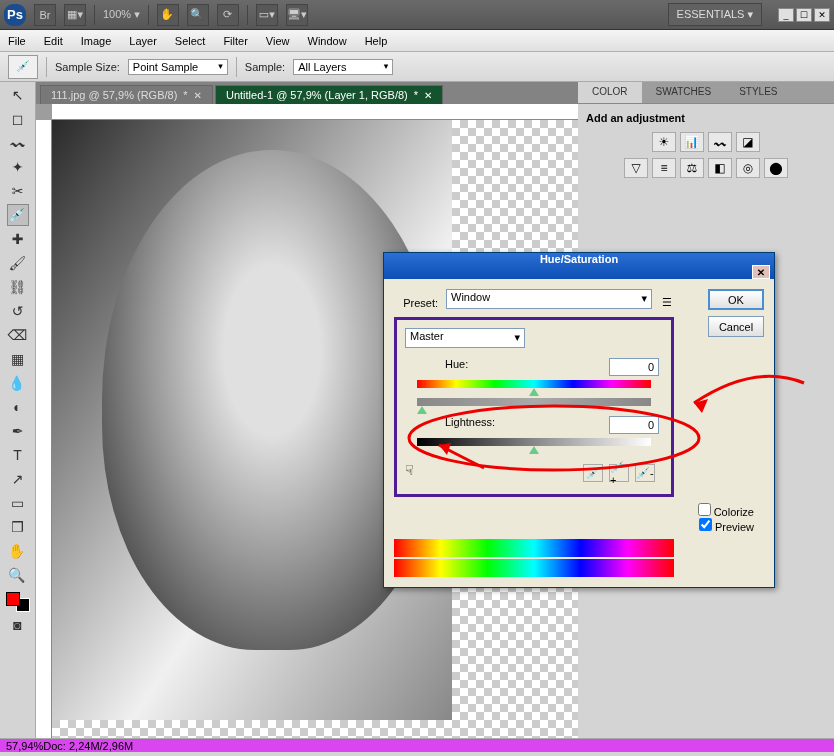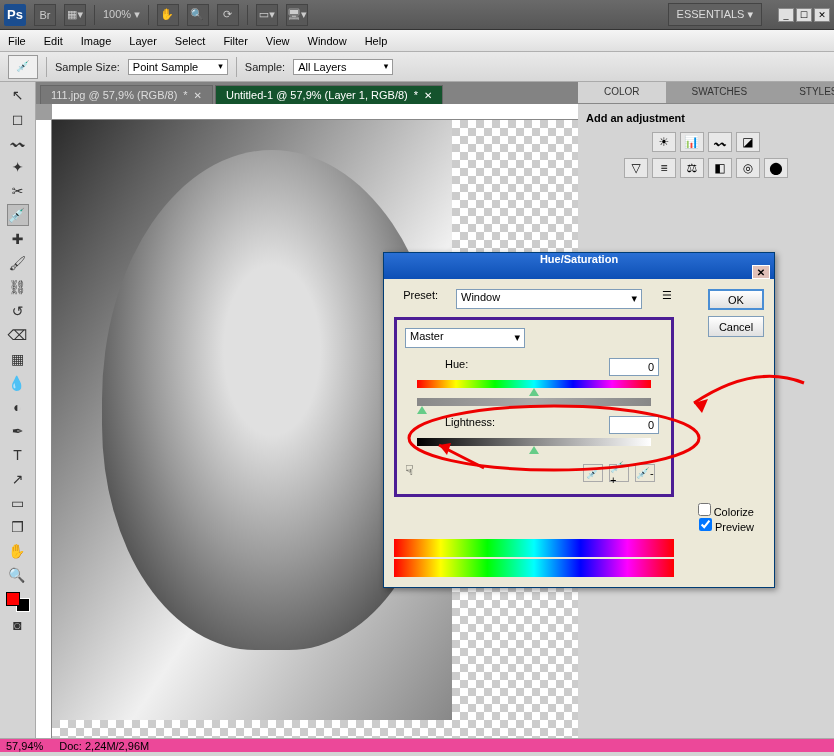--- a/index.html
+++ b/index.html
@@ -1,20 +1,20 @@
 <!DOCTYPE html>
 <html><head>
 <meta charset="utf-8">
 <style>
 * { margin: 0; padding: 0; box-sizing: border-box; font-family: Tahoma, sans-serif; font-size: 11px; }
 body { background: #d4d4d4; width: 834px; height: 756px; overflow: hidden; }
 
 
 .top-bar { height: 30px; background: linear-gradient(#6a6a6a, #565656); border-bottom: 1px solid #333; display: flex; align-items: center; padding: 0 4px; gap: 8px; }
-.ps-icon { width: 22px; height: 22px; background: #1a4d8f; color: #fff; display: flex; align-items: center; justify-content: center; font-weight: bold; font-size: 13px; border-radius: 2px; }
+.ps-icon { width: 22px; height: 22px; background: #1a4d8f; color: #fff; display: flex; align-items: center; justify-content: center; font-weight: bold; font-size: 13px; border-radius: 9px; }
 .top-tool { width: 22px; height: 22px; background: #585858; border: 1px solid #444; display: flex; align-items: center; justify-content: center; color: #ccc; }
 .top-sep { width: 1px; height: 20px; background: #444; }
 .zoom-val { color: #ccc; }
 .essentials { margin-left: auto; color: #ddd; padding: 4px 8px; background: #616161; border: 1px solid #444; }
 .win-btns { display: flex; gap: 2px; margin-left: 8px; }
 .win-btn { width: 16px; height: 14px; background: #e0e0e0; border: 1px solid #888; display: flex; align-items: center; justify-content: center; font-size: 9px; }
 
 
 .menu-bar { height: 22px; background: linear-gradient(#f5f5f5, #e0e0e0); border-bottom: 1px solid #b0b0b0; display: flex; align-items: center; padding: 0 8px; gap: 18px; }
 .menu-bar span { cursor: default; }
@@ -43,32 +43,32 @@
 .tab-x { font-size: 10px; }
 .ruler-h { height: 16px; background: #fff; border-bottom: 1px solid #888; position: relative; margin-left: 16px; }
 .canvas-row { flex: 1; display: flex; position: relative; }
 .ruler-v { width: 16px; background: #fff; border-right: 1px solid #888; }
 .canvas { flex: 1; background: repeating-conic-gradient(#ccc 0% 25%, #fff 0% 50%) 0 0/16px 16px; position: relative; overflow: hidden; }
 .canvas-img { position: absolute; top: 0; left: 0; width: 400px; height: 600px; background: linear-gradient(to bottom right, #2a2a2a 0%, #f0f0f0 60%, #888 100%); filter: grayscale(100%); }
 .face { position: absolute; top: 30px; left: 50px; width: 340px; height: 500px; background: radial-gradient(ellipse at 50% 40%, #e0e0e0 20%, #999 50%, #333 90%); border-radius: 50% 50% 45% 45%; }
 
 .panels { width: 256px; background: #d4d4d4; display: flex; flex-direction: column; }
 .panel-tabs { height: 22px; background: #9d9d9d; display: flex; border-bottom: 1px solid #888; }
-.panel-tab { padding: 4px 26px; color: #333; font-size: 10px; }
+.panel-tab { padding: 4px 14px; color: #333; font-size: 10px; }
 .panel-tab.active { background: #d4d4d4; }
 .panel-body { padding: 8px; background: #d4d4d4; }
 .adj-grid { display: flex; flex-wrap: wrap; gap: 4px; justify-content: center; }
 .adj-btn { width: 24px; height: 20px; background: #e8e8e8; border: 1px solid #aaa; display: flex; align-items: center; justify-content: center; font-size: 12px; }
 
 
 .dialog { position: absolute; top: 252px; left: 383px; width: 392px; background: #ece9d8; border: 1px solid #003c74; box-shadow: 2px 2px 6px rgba(0,0,0,0.4); }
 .dlg-title { height: 26px; background: linear-gradient(#2a6fd4, #0d4fb5); color: #fff; display: flex; align-items: center; padding: 0 4px; font-weight: bold; font-size: 12px; flex-direction: column; }
 .dlg-close { margin-left: auto; width: 18px; height: 16px; background: #e0c0b8; border: 1px solid #fff; display: flex; align-items: center; justify-content: center; color: #000; font-size: 10px; }
 .dlg-body { padding: 10px; position: relative; }
-.dlg-row { display: flex; align-items: flex-start; margin-bottom: 8px; gap: 18px; }
+.dlg-row { display: flex; align-items: flex-end; margin-bottom: 8px; gap: 8px; }
 .dlg-label { width: 44px; text-align: right; }
 .dlg-select { flex: 1; background: #fff; border: 1px solid #7f9db9; padding: 1px 4px; height: 20px; position: relative; }
 .dlg-select::after { content: "▾"; position: absolute; right: 4px; top: 2px; }
 .dlg-btn { width: 56px; height: 21px; background: linear-gradient(#fff, #e0e0e0); border: 1px solid #7f9db9; display: flex; align-items: center; justify-content: center; }
 .dlg-btn.default { border: 2px solid #4a8ed4; }
 .btn-col { position: absolute; right: 10px; top: 10px; display: flex; flex-direction: column; gap: 6px; }
 .group { border: 3px solid #4c1d95; padding: 8px 8px 12px 8px; margin-top: 4px; }
 .slider-row { margin-top: 10px; }
 .slider-label-row { display: flex; justify-content: space-between; padding: 0 4px 2px 40px; }
 .slider-label-row label { }
@@ -81,21 +81,21 @@
 .handle { position: absolute; top: 8px; width: 0; height: 0; border-left: 5px solid transparent; border-right: 5px solid transparent; border-bottom: 8px solid #6c8; }
 .check-row { text-align: right; margin-top: 6px; }
 .spectrum { height: 18px; background: linear-gradient(to right, red, yellow, lime, cyan, blue, magenta, red); margin-top: 6px; }
 .eyedrops { display: flex; gap: 6px; margin-top: 6px; justify-content: flex-end; padding-right: 8px; }
 .eyedrop { width: 20px; height: 18px; border: 1px solid #aaa; display: flex; align-items: center; justify-content: center; }
 
 
 .annot { position: absolute; pointer-events: none; }
 
 
-.status-bar { height: 14px; background: #ec4899; border-top: 1px solid #aaa; display: flex; align-items: center; padding: 0 6px; gap: 16px; font-size: 10px; }
+.status-bar { height: 14px; background: #d946ef; border-top: 1px solid #aaa; display: flex; align-items: center; padding: 0 6px; gap: 0; font-size: 10px; }
 </style>
 </head>
 <body>
 
 <div class="top-bar">
   <div class="ps-icon">Ps</div>
   <div class="top-tool">Br</div>
   <div class="top-tool">▦▾</div>
   <div class="top-sep"></div>
   <div class="zoom-val">100% ▾</div>

